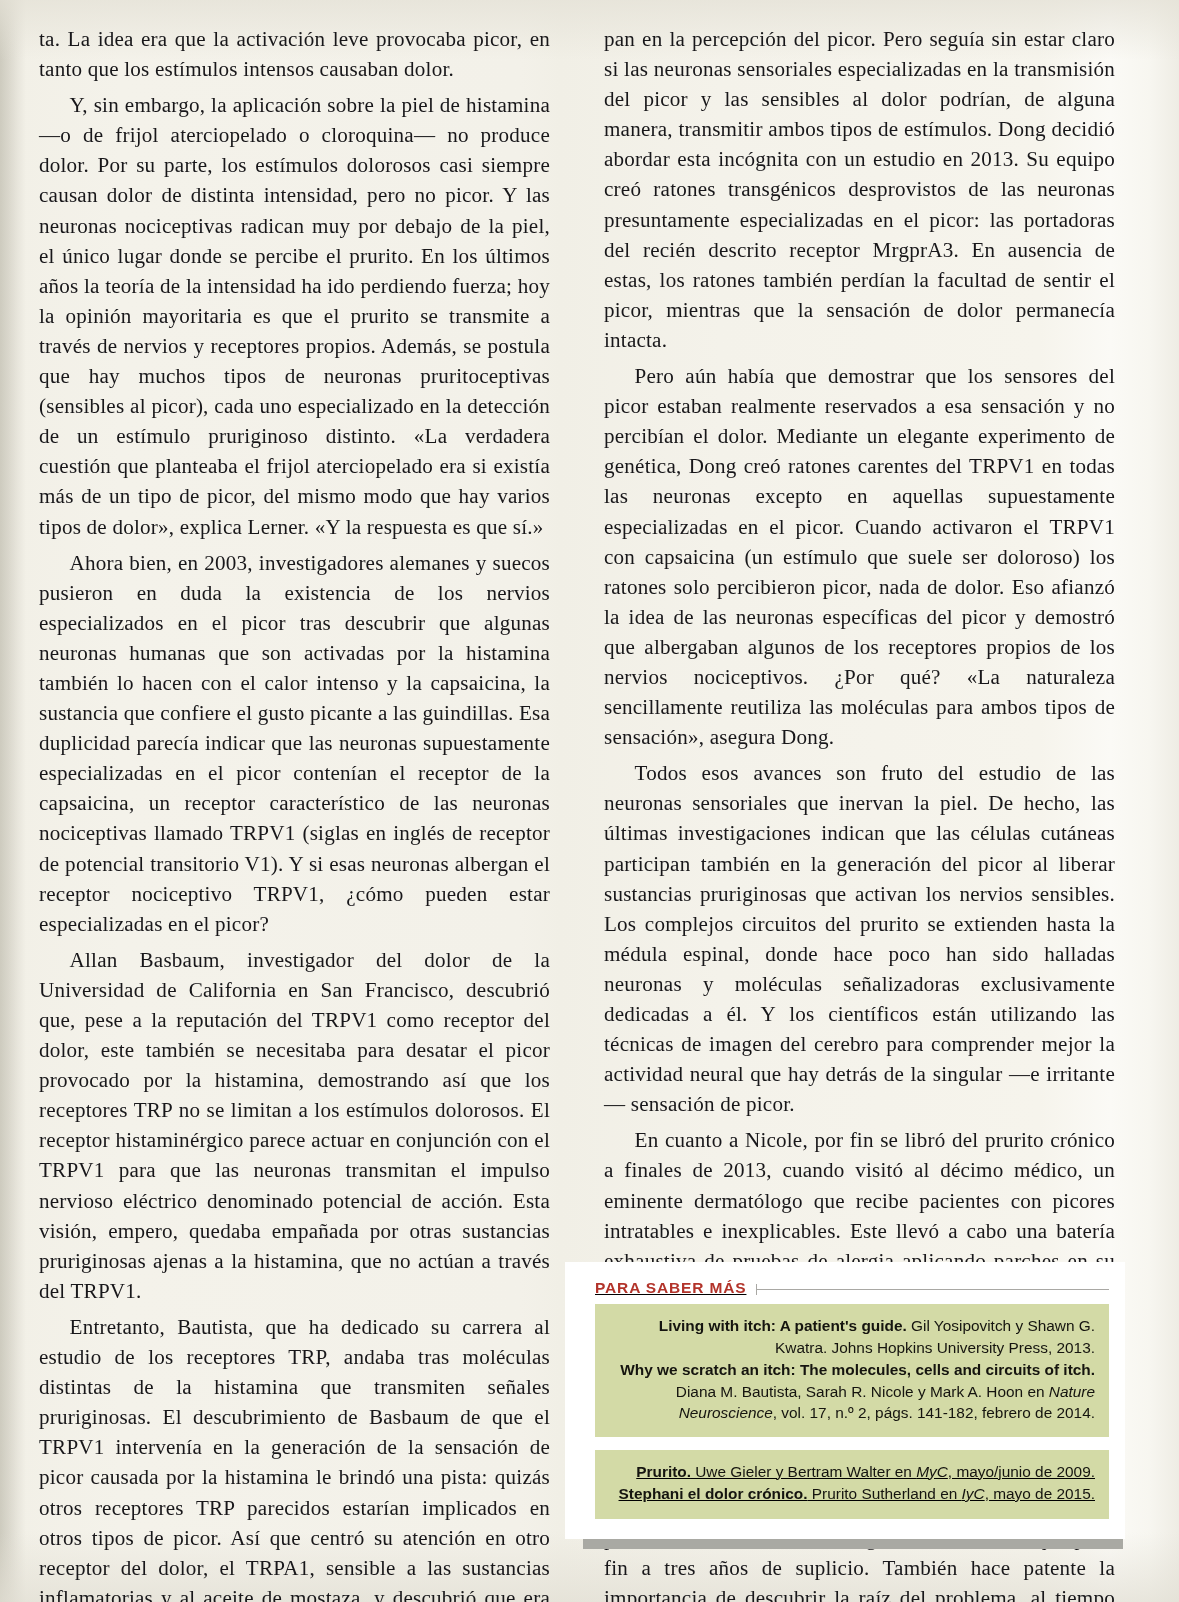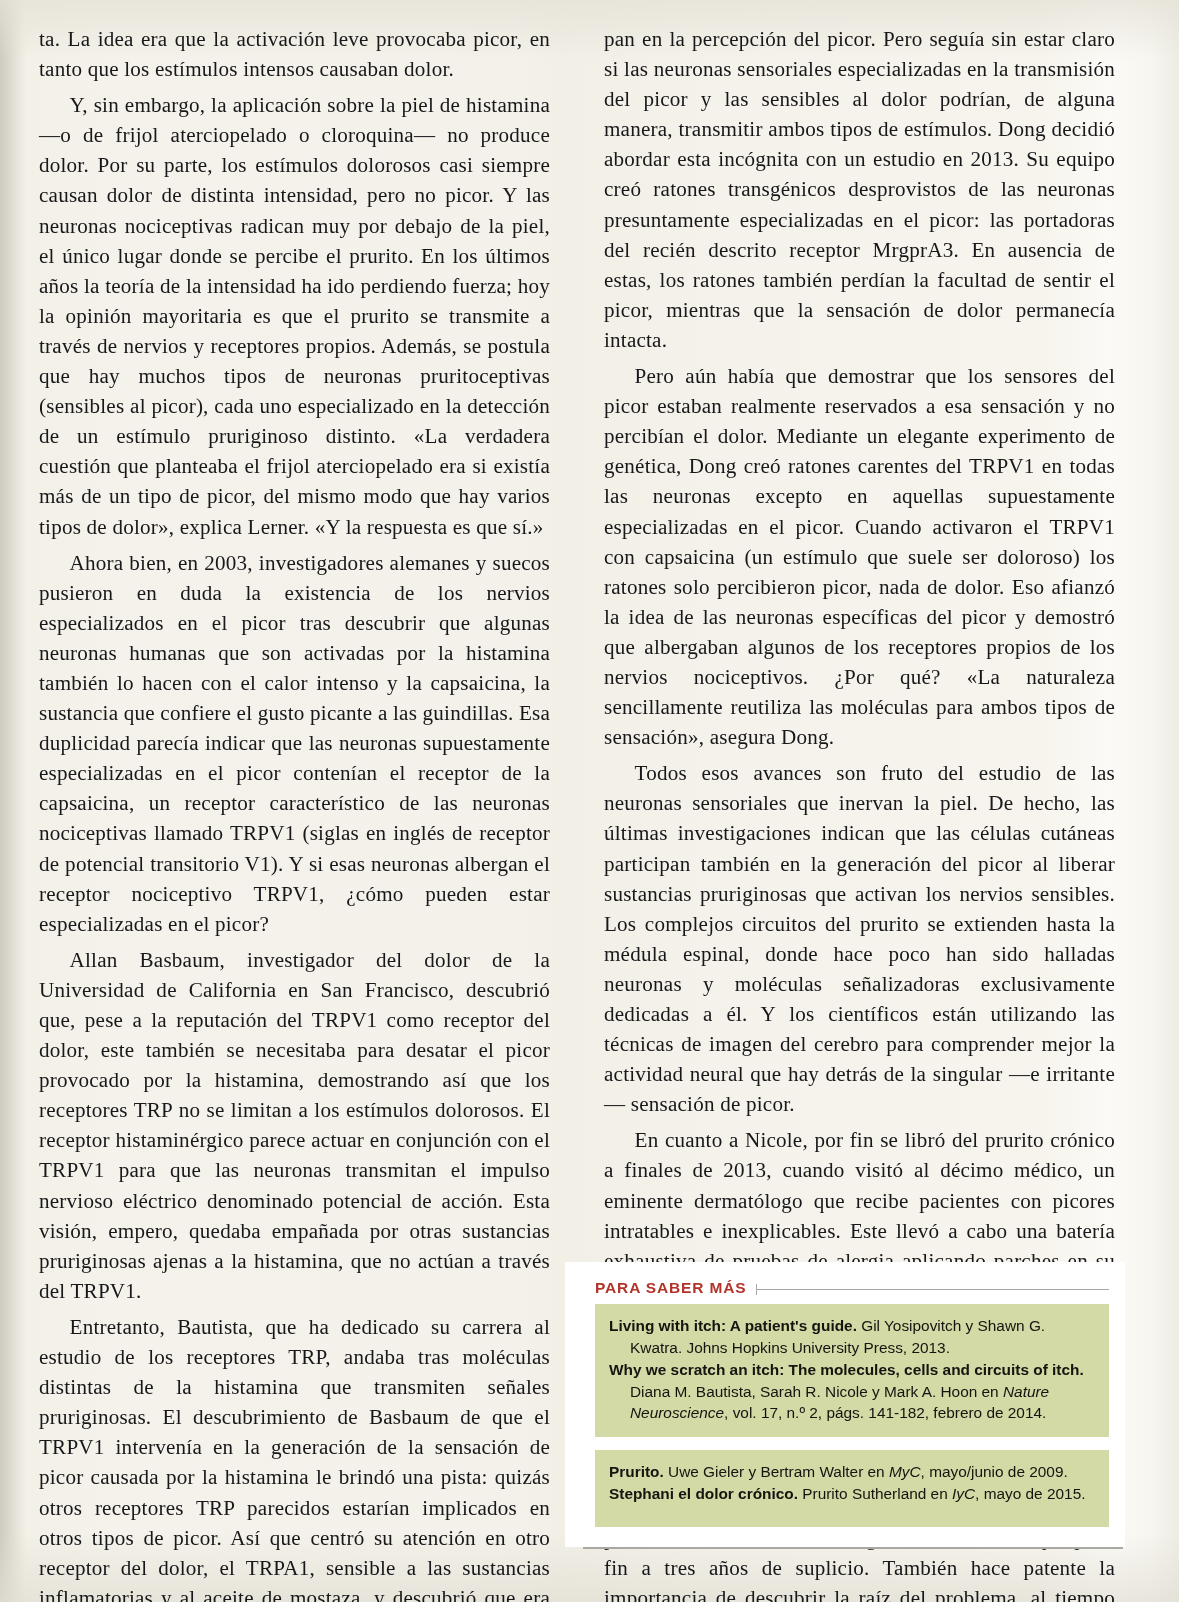--- a/index.html
+++ b/index.html
@@ -119,20 +119,21 @@
     padding: 13px 16px 20px 30px;
     box-sizing: border-box;
     width: 560px;
   }
 
   .ref-head {
     display: flex;
     align-items: center;
     gap: 10px;
     margin: 4px 0 7px 0;
+    text-decoration: underline;
   }
   .ref-head .label {
     font-family: "Liberation Sans", sans-serif;
     font-weight: bold;
     font-size: 15.5px;
     letter-spacing: 0.055em;
     color: #b2332a;
     white-space: nowrap;
   }
   .ref-head .rule {
@@ -148,22 +149,23 @@
     left: 0;
     top: -5px;
     width: 1px;
     height: 11px;
     background: #a9a8a4;
   }
 
   .ref-box {
     background: #d3daa6;
     padding: 11px 14px 12px 14px;
-  }
-  .ref-box.second { padding-bottom: 21px; }
+    text-align: right;
+  }
+  .ref-box.second { padding-bottom: 13px; text-decoration: underline; }
 
   .ref-item {
     font-family: "Liberation Sans", sans-serif;
     font-size: 15.4px;
     line-height: 21.5px;
     color: #15140f;
     padding-left: 21px;
     text-indent: -21px;
     margin: 0 0 1px 0;
   }

